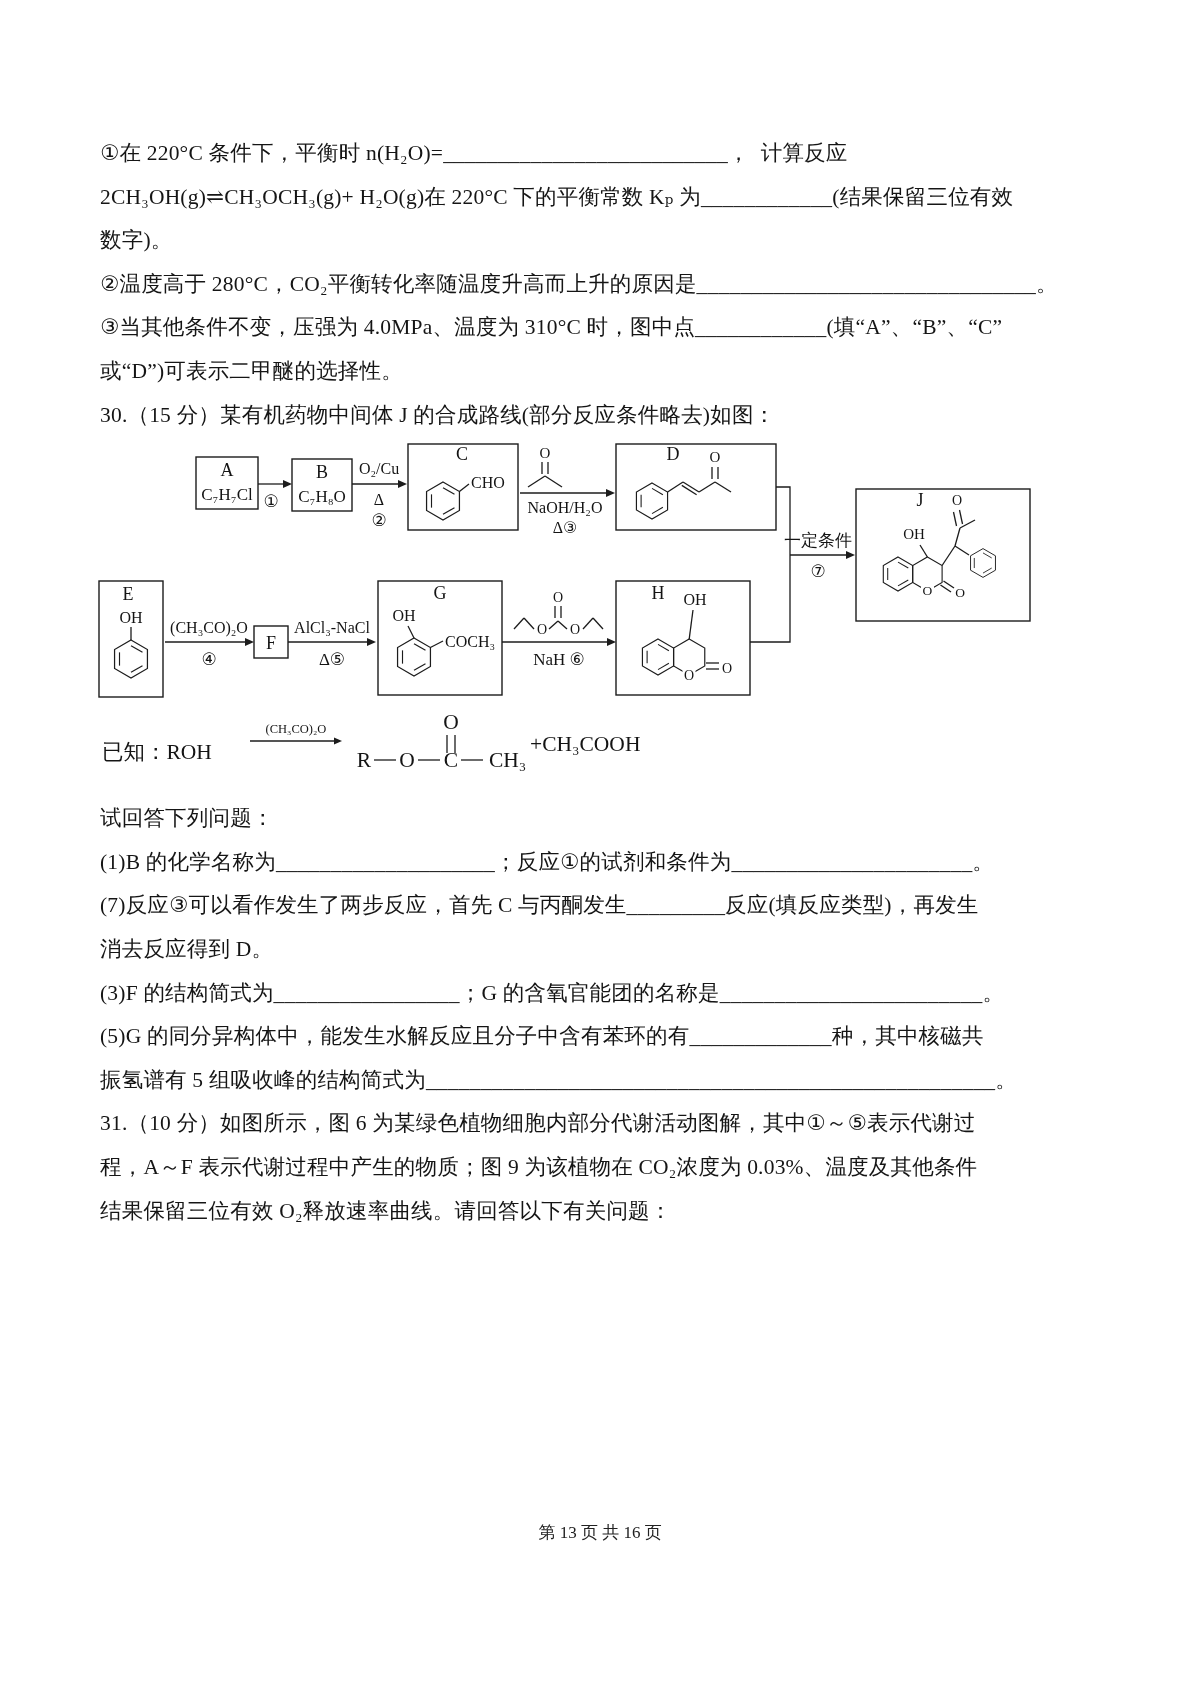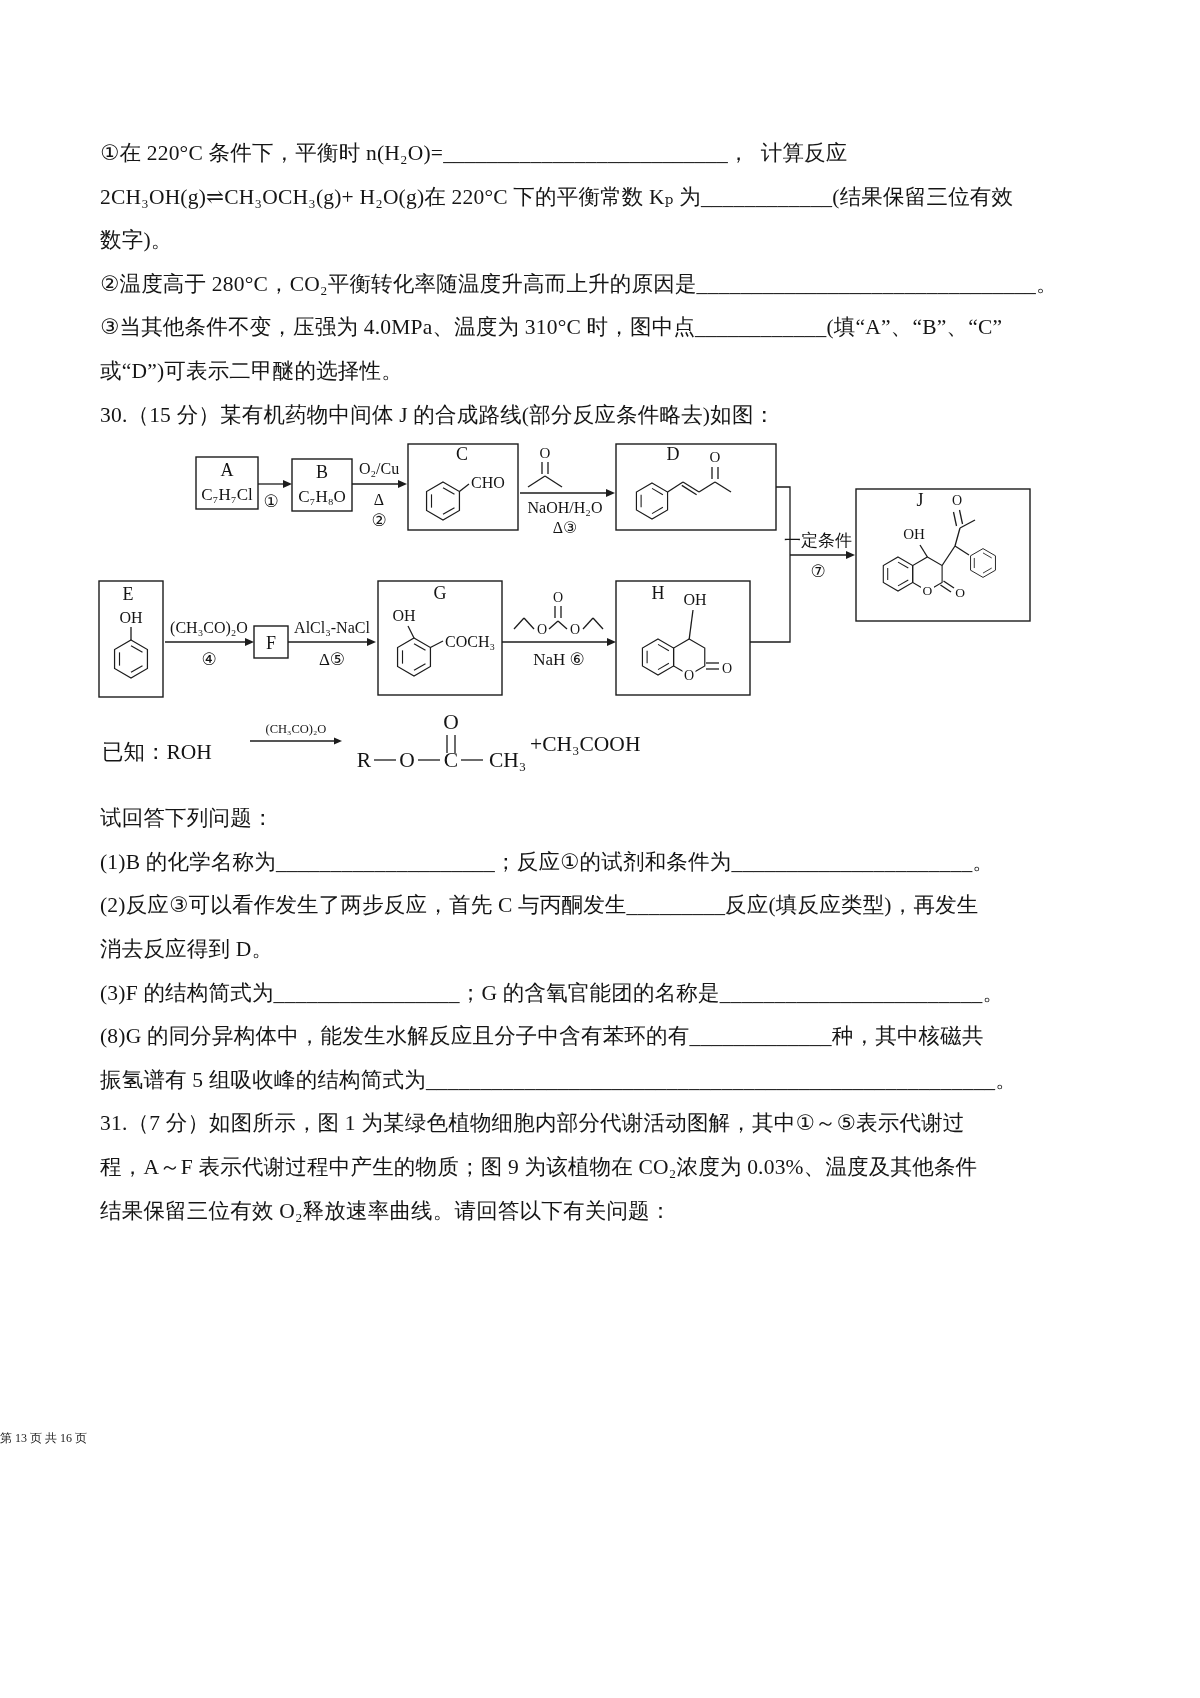--- a/index.html
+++ b/index.html
@@ -25,22 +25,22 @@
   svg line, svg polyline { stroke:#1c1c1c; stroke-width:1.3; fill:none; }
   svg rect.box { fill:none; stroke:#1c1c1c; stroke-width:1.4; }
   svg rect.wbg { fill:#ffffff; stroke:none; }
   svg polygon.head { fill:#1c1c1c; stroke:none; }
   #benz polygon, #hexp polygon { fill:none; stroke:#1c1c1c; stroke-width:1.3; }
   #benz line { stroke:#1c1c1c; stroke-width:1.2; }
   .mid { text-anchor:middle; }
   .t21{font-size:21.5px}.t18{font-size:18px}.t17{font-size:17px}.t16{font-size:16px}
   .t15{font-size:15px}.t14{font-size:14px}.t13{font-size:13.5px}.t12{font-size:12.5px}
   .footer {
-    position:absolute; left:0; right:0; top:1430px;
-    font-size:12px; color:#222;
+    position:absolute; left:0; right:0; top:1521px;
+    text-align:center; font-size:17px; color:#222;
   }
 </style>
 </head>
 <body>
 
 <div class="content">
 
   <section>
     <div class="ln">①在 220°C 条件下，平衡时 n(H₂O)=__________________________，  计算反应</div>
     <div class="ln">2CH₃OH(g)⇌CH₃OCH₃(g)+ H₂O(g)在 220°C 下的平衡常数 Kₚ 为____________(结果保留三位有效</div>
@@ -246,28 +246,28 @@
     <line x1="318" y1="49" x2="340" y2="49"></line>
     <text x="351" y="56" class="t21 mid">C</text>
     <line x1="361" y1="49" x2="383" y2="49"></line>
     <text x="389" y="56" class="t21">CH₃</text>
     <text x="430" y="40" class="t21">+CH₃COOH</text>
   </svg>
 
   <section>
     <div class="ln">试回答下列问题：</div>
     <div class="ln">(1)B 的化学名称为____________________；反应①的试剂和条件为______________________。</div>
-    <div class="ln">(2)反应③可以看作发生了两步反应，首先 C 与丙酮发生_________反应(填反应类型)，再发生</div>
+    <div class="ln">(7)反应③可以看作发生了两步反应，首先 C 与丙酮发生_________反应(填反应类型)，再发生</div>
     <div class="ln">消去反应得到 D。</div>
     <div class="ln">(3)F 的结构简式为_________________；G 的含氧官能团的名称是________________________。</div>
-    <div class="ln">(8)G 的同分异构体中，能发生水解反应且分子中含有苯环的有_____________种，其中核磁共</div>
+    <div class="ln">(5)G 的同分异构体中，能发生水解反应且分子中含有苯环的有_____________种，其中核磁共</div>
     <div class="ln">振氢谱有 5 组吸收峰的结构简式为____________________________________________________。</div>
   </section>
 
   <section>
-    <div class="ln">31.（7 分）如图所示，图 1 为某绿色植物细胞内部分代谢活动图解，其中①～⑤表示代谢过</div>
+    <div class="ln">31.（10 分）如图所示，图 6 为某绿色植物细胞内部分代谢活动图解，其中①～⑤表示代谢过</div>
     <div class="ln">程，A～F 表示代谢过程中产生的物质；图 9 为该植物在 CO₂浓度为 0.03%、温度及其他条件</div>
     <div class="ln">结果保留三位有效 O₂释放速率曲线。请回答以下有关问题：</div>
   </section>
 
 </div>
 
 <div class="footer">第 13 页 共 16 页</div>
 
 </body></html>

